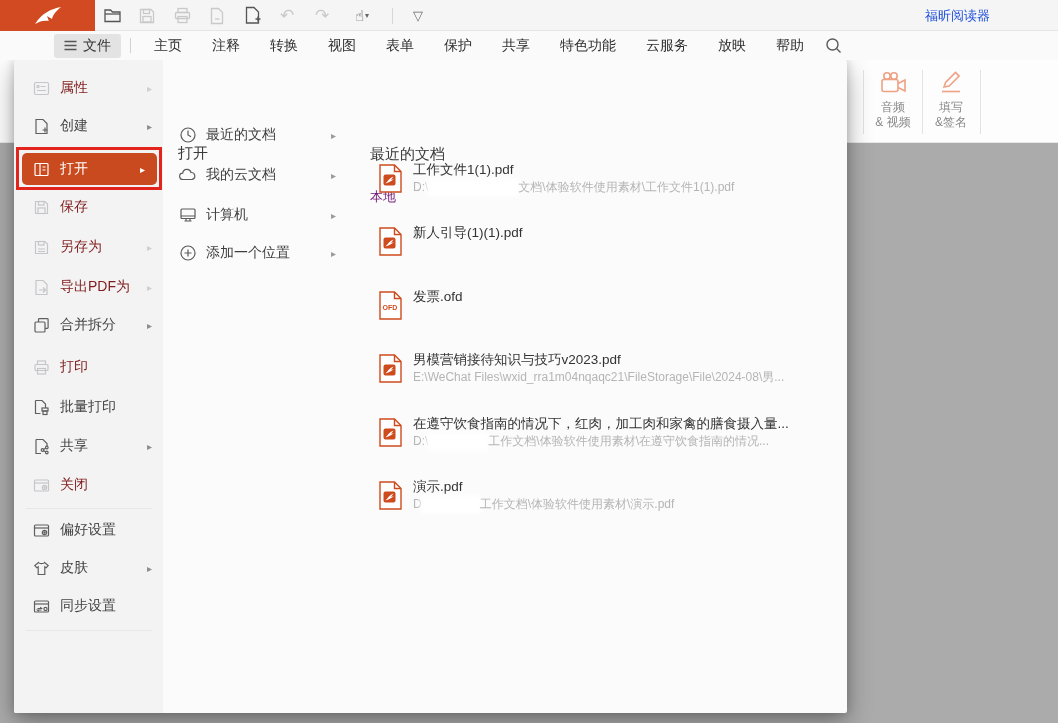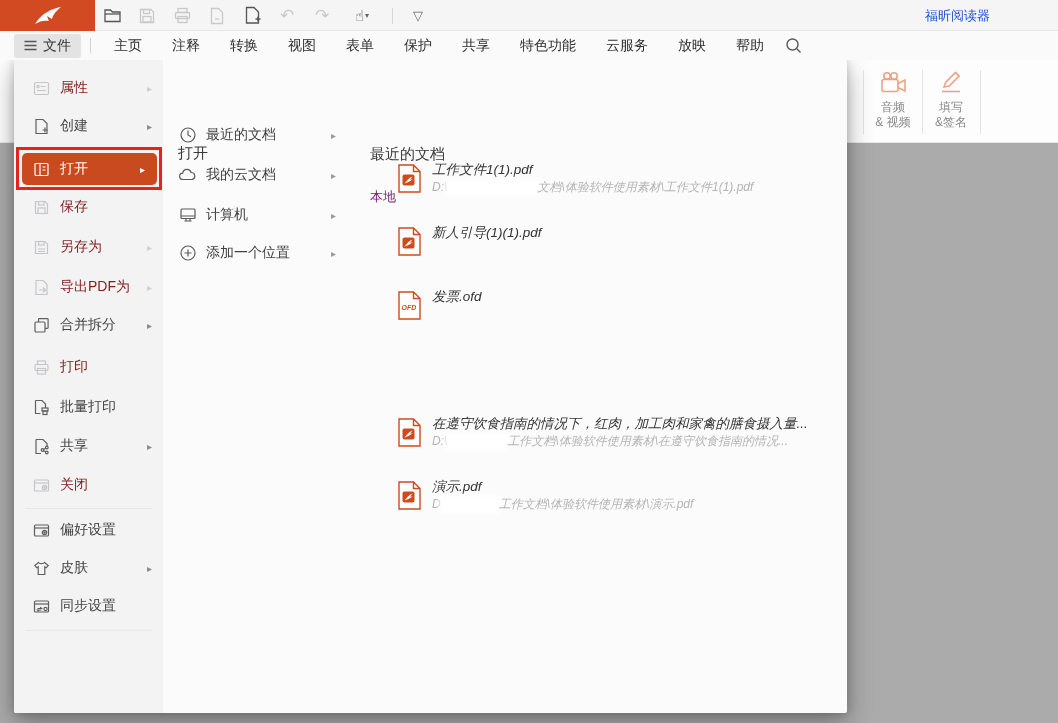--- a/index.html
+++ b/index.html
@@ -12,21 +12,21 @@
   .qat { position:absolute; left:102px; top:0; height:31px; display:flex; align-items:center; gap:15px; }
   .qat-btn { width:20px; height:20px; display:flex; align-items:center; justify-content:center; }
   .qat-sep { width:1px; height:16px; background:#d7d7d7; }
   .glyph { font-size:17px; line-height:1; }
   .dis { color:#c9c9c9; }
   .ena { color:#555; }
   .caret { font-size:8px; color:#666; margin-left:1px; }
   .app-title { position:absolute; right:68px; top:0; height:31px; line-height:31px; font-size:13px; color:#1d4ed8; }
 
   
-  .tabbar { position:absolute; left:0; top:31px; width:1058px; height:29px; background:#fafafb; display:flex; align-items:center; z-index:5; }
+  .tabbar { position:absolute; left:0; top:31px; width:1058px; height:29px; background:#fafafb; display:flex; align-items:center; z-index:5;padding-left:40px; }
   .file-btn { margin-left:14px; height:24px; padding:0 10px; background:#e3e3e4; border-radius:3px; display:flex; align-items:center; gap:6px; font-size:14px; color:#333; }
   .tab-sep { width:1px; height:15px; background:#d2d2d2; margin:0 8px 0 9px; }
   .tab { padding:0 15px; font-size:14px; color:#2f2f2f; line-height:29px; }
   .search-btn { margin-left:6px; display:flex; align-items:center; }
 
   
   .ribbon-bg { position:absolute; left:0; top:60px; width:1058px; height:83px; background:#fdfdfd; border-bottom:1px solid #e8e8e8; z-index:1; }
   .content-bg { position:absolute; left:0; top:143px; width:1058px; height:580px; background:#ababab; z-index:1; }
   .ribbon-btn { position:absolute; top:66px; width:54px; height:72px; display:flex; flex-direction:column; align-items:center; z-index:1; }
   .ribbon-btn .rlab { font-size:12px; color:#8a8a8a; line-height:15px; text-align:center; }
@@ -54,21 +54,21 @@
   
   .mid-title { position:absolute; left:164px; top:84px; font-size:15px; color:#3a3a3a; }
   .mid-row { position:absolute; left:164px; width:158px; height:22px; display:flex; align-items:center; }
   .mid-ic { width:19px; height:19px; color:#5b5b5b; display:flex; align-items:center; justify-content:center; }
   .mid-label { font-size:14px; color:#3f3f3f; margin-left:9px; flex:1; white-space:nowrap; }
   .mid-arrow { font-size:10px; color:#9a9a9a; }
 
   
   .rc-title { position:absolute; left:356px; top:85px; font-size:15px; color:#3a3a3a; }
   .rc-group { position:absolute; left:356px; top:128px; font-size:13px; color:#701a75; }
-  .file-row { position:absolute; left:384px; width:460px; height:46px;font-style:italic; }
+  .file-row { position:absolute; left:365px; width:460px; height:46px; }
   .file-ic { position:absolute; left:0; top:4px; }
   .file-name { position:absolute; left:34px; top:0; font-size:13.5px; color:#333; line-height:19px; white-space:nowrap; }
   .file-path { position:absolute; left:34px; top:19px; font-size:12px; color:#b5b5b5; line-height:17px; white-space:nowrap; }
   .redact { display:inline-block; height:13px; vertical-align:middle; background:#fff; border-radius:2px; box-shadow:0 0 5px 3px rgba(255,255,255,.95); margin:0 1px; }
 </style>
 </head>
 <body>
 
 <div class="ribbon-bg"></div>
 <div class="content-bg"></div>
@@ -430,28 +430,38 @@
 
   <div class="file-row" style="top:227px">
     <span class="file-ic"><svg width="23" height="29" viewBox="0 0 23 29" fill="none">
           <path d="M1 1 h14.5 l6.5 6.5 V28 H1 z" stroke="#ce4b1e" stroke-width="1.4" fill="#fff"></path>
           <path d="M15.5 1 v6.5 H22" stroke="#ce4b1e" stroke-width="1.4"></path>
           <text x="11" y="19" text-anchor="middle" font-size="7" font-weight="bold" fill="#ce4b1e" font-family="Liberation Sans, sans-serif">OFD</text>
         </svg></span>
     <div class="file-name">发票.ofd</div>
   </div>
 
-
-  <div class="file-row" style="top:354px">
+  <div class="file-row" style="top:290px">
     <span class="file-ic"><svg width="23" height="29" viewBox="0 0 23 29" fill="none">
           <path d="M1 1 h14.5 l6.5 6.5 V28 H1 z" stroke="#ce4b1e" stroke-width="1.4" fill="#fff"></path>
           <path d="M15.5 1 v6.5 H22" stroke="#ce4b1e" stroke-width="1.4"></path>
           <rect x="4.5" y="10.5" width="12" height="11" rx="2" fill="#ce4b1e"></rect>
           <path d="M6.5 19.5 C9 17 10 14.5 14.5 12.5 L12 16 L15 15 C12.5 17.3 9.3 18.8 6.5 19.5 Z" fill="#fff"></path>
         </svg></span>
+    <div class="file-name">男模营销接待知识与技巧v2023.pdf</div>
+    <div class="file-path"><span>E:\WeChat Files\wxid_rra1m04nqaqc21\FileStorage\File\2024-08\男...</span></div>
+  </div>
+
+  <div class="file-row" style="top:354px">
+    <span class="file-ic"><svg width="23" height="29" viewBox="0 0 23 29" fill="none">
+          <path d="M1 1 h14.5 l6.5 6.5 V28 H1 z" stroke="#ce4b1e" stroke-width="1.4" fill="#fff"></path>
+          <path d="M15.5 1 v6.5 H22" stroke="#ce4b1e" stroke-width="1.4"></path>
+          <rect x="4.5" y="10.5" width="12" height="11" rx="2" fill="#ce4b1e"></rect>
+          <path d="M6.5 19.5 C9 17 10 14.5 14.5 12.5 L12 16 L15 15 C12.5 17.3 9.3 18.8 6.5 19.5 Z" fill="#fff"></path>
+        </svg></span>
     <div class="file-name">在遵守饮食指南的情况下，红肉，加工肉和家禽的膳食摄入量...</div>
     <div class="file-path"><span>D:\</span><span class="redact" style="width:58px"></span><span>工作文档\体验软件使用素材\在遵守饮食指南的情况...</span></div>
   </div>
 
   <div class="file-row" style="top:417px">
     <span class="file-ic"><svg width="23" height="29" viewBox="0 0 23 29" fill="none">
           <path d="M1 1 h14.5 l6.5 6.5 V28 H1 z" stroke="#ce4b1e" stroke-width="1.4" fill="#fff"></path>
           <path d="M15.5 1 v6.5 H22" stroke="#ce4b1e" stroke-width="1.4"></path>
           <rect x="4.5" y="10.5" width="12" height="11" rx="2" fill="#ce4b1e"></rect>
           <path d="M6.5 19.5 C9 17 10 14.5 14.5 12.5 L12 16 L15 15 C12.5 17.3 9.3 18.8 6.5 19.5 Z" fill="#fff"></path>

